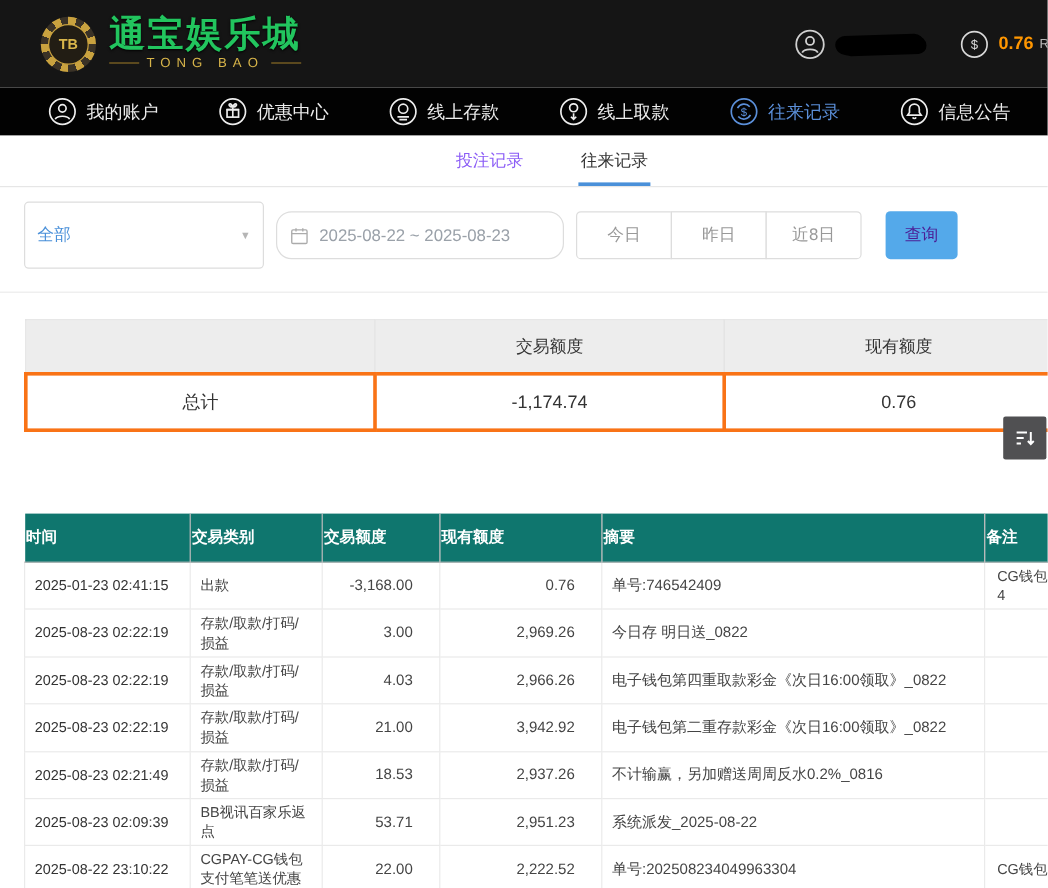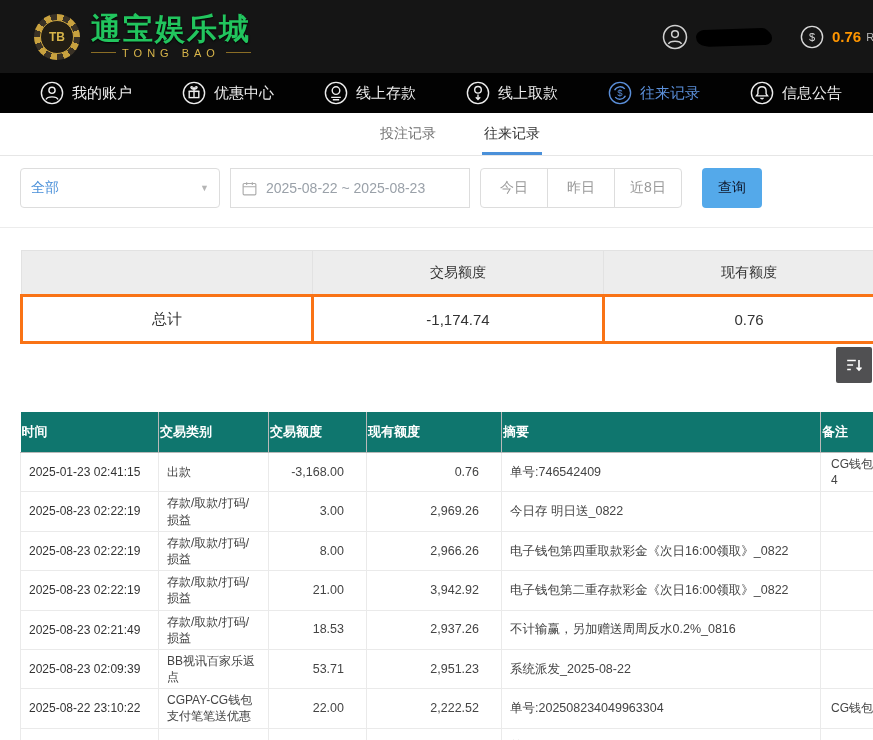--- a/index.html
+++ b/index.html
@@ -33,40 +33,40 @@
 
   
   .main-nav{height:40px;background:#020202;display:flex;align-items:center;gap:50px;padding-left:40px;}
   .nav-item{display:flex;align-items:center;gap:8px;color:#ededed;font-size:15px;cursor:pointer;white-space:nowrap;}
   .nav-item.active{color:#5b8fd9;}
   .nav-item svg{width:24px;height:24px;display:block;}
 
   
   .tabbar{background:#fff;border-bottom:1px solid #e6e6e6;}
   .tabs{width:920px;display:flex;justify-content:center;gap:44px;}
-  .tab{font-size:14px;color:#737373;padding:12px 2px 9px;border-bottom:3px solid transparent;cursor:pointer;}
+  .tab{font-size:14px;color:#8b5cf6;padding:12px 2px 9px;border-bottom:3px solid transparent;cursor:pointer;}
   .tab.active{color:#333;border-bottom-color:#4a90d9;}
 
   
   .filter-section{padding:12px 0 19px 20px;border-bottom:1px solid #ececec;display:flex;align-items:center;}
-  .select{width:200px;height:40px;border:1px solid #ddd;border-radius:4px;box-sizing:border-box;
+  .select{width:200px;height:56px;border:1px solid #ddd;border-radius:4px;box-sizing:border-box;
     display:flex;align-items:center;justify-content:space-between;padding:0 10px;cursor:pointer;background:#fff;}
   .select-value{color:#4a90d9;font-size:14px;}
   .caret{color:#b5b5b5;font-size:9px;}
-  .datepicker{width:240px;height:40px;border:1px solid #ddd;border-radius:0;box-sizing:border-box;margin-left:10px;
+  .datepicker{width:240px;height:40px;border:1px solid #ddd;border-radius:13px;box-sizing:border-box;margin-left:10px;
     display:flex;align-items:center;gap:8px;padding:0 10px;cursor:pointer;background:#fff;}
   .datepicker svg{width:17px;height:17px;display:block;}
   .date-text{color:#9aa1a9;font-size:14px;white-space:nowrap;}
   .btn-group{display:flex;margin-left:10px;}
-  .fbtn{width:68px;height:40px;box-sizing:border-box;background:#fff;border:1px solid #ddd;color:#999;
+  .fbtn{width:80px;height:40px;box-sizing:border-box;background:#fff;border:1px solid #ddd;color:#999;
     font-size:14px;font-family:inherit;margin-left:-1px;cursor:pointer;}
   .fbtn:first-child{margin-left:0;border-radius:4px 0 0 4px;}
   .fbtn:last-child{border-radius:0 4px 4px 0;}
   .query-btn{width:60px;height:40px;margin-left:20px;background:#54a9ea;border:none;border-radius:4px;
-    color:#0f172a;font-size:14px;font-family:inherit;cursor:pointer;}
+    color:#4c1d95;font-size:14px;font-family:inherit;cursor:pointer;}
 
   
   .summary-table{margin:22px 0 0 20px;width:876px;border-collapse:collapse;table-layout:fixed;}
   .summary-table th{background:#ededed;height:41px;font-size:14px;font-weight:normal;color:#333;
     border:1px solid #e2e2e2;text-align:center;}
   .summary-table td{background:#fff;height:42px;font-size:15px;color:#333;border:3px solid #f97316;text-align:center;}
 
   
   .sort-btn{position:absolute;right:1px;top:347px;width:36px;height:36px;background:#505052;border:none;
     border-radius:2px;display:flex;align-items:center;justify-content:center;cursor:pointer;}
@@ -263,21 +263,21 @@
           <td class="c-type">存款/取款/打码/损益</td>
           <td class="c-num">3.00</td>
           <td class="c-num">2,969.26</td>
           <td>今日存 明日送_0822</td>
           <td class="c-note"></td>
         </tr>
 
         <tr>
           <td class="c-time">2025-08-23 02:22:19</td>
           <td class="c-type">存款/取款/打码/损益</td>
-          <td class="c-num">8.00</td>
+          <td class="c-num">4.03</td>
           <td class="c-num">2,966.26</td>
           <td>电子钱包第四重取款彩金《次日16:00领取》_0822</td>
           <td class="c-note"></td>
         </tr>
 
         <tr>
           <td class="c-time">2025-08-23 02:22:19</td>
           <td class="c-type">存款/取款/打码/损益</td>
           <td class="c-num">21.00</td>
           <td class="c-num">3,942.92</td>

